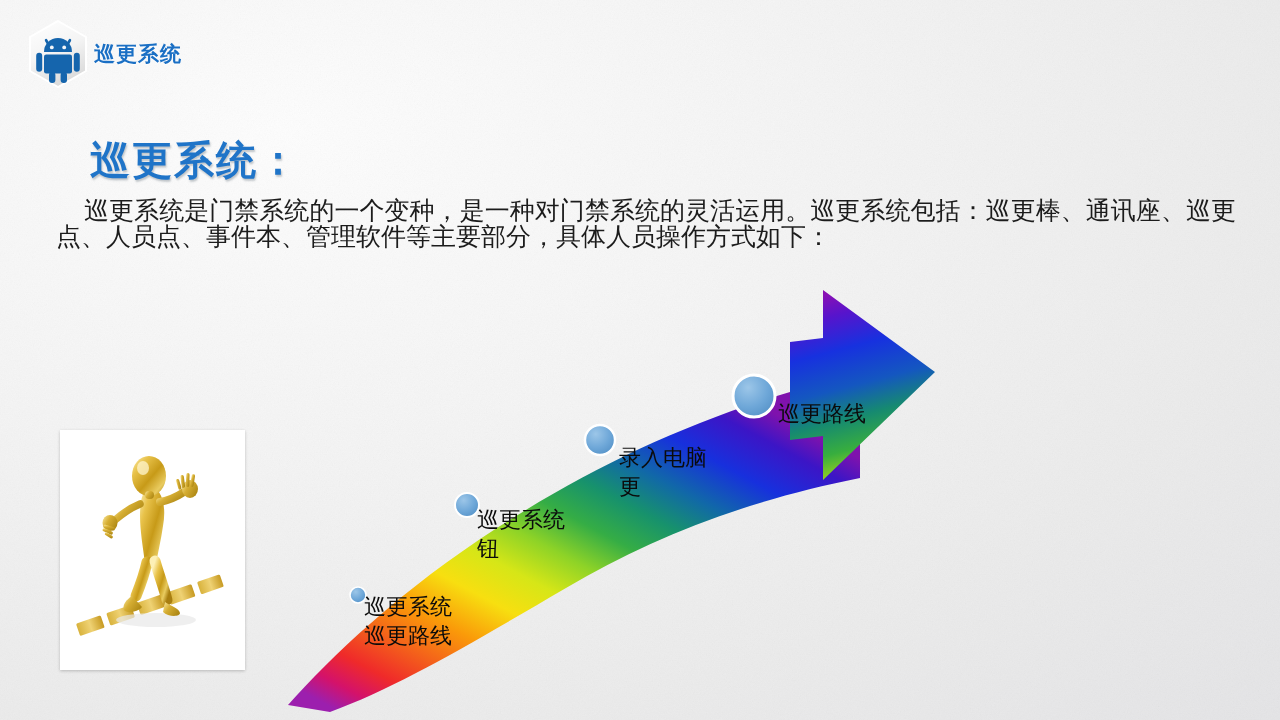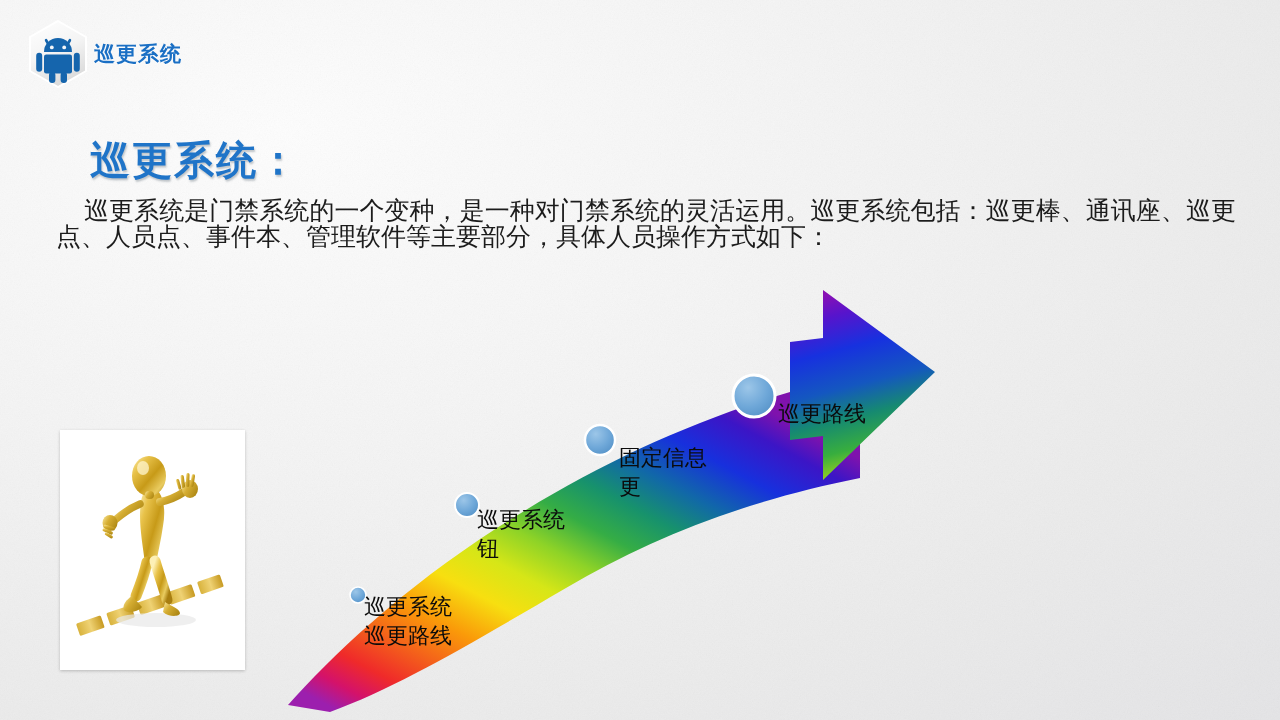--- a/index.html
+++ b/index.html
@@ -307,17 +307,17 @@
       <circle cx="467" cy="255" r="12" fill="url(#dotGrad)" stroke="#ffffff" stroke-width="2"></circle>
       <circle cx="600" cy="190" r="15" fill="url(#dotGrad)" stroke="#ffffff" stroke-width="2.4"></circle>
       <circle cx="754" cy="146" r="21" fill="url(#dotGrad)" stroke="#ffffff" stroke-width="3"></circle>
     </g>
   </svg>
 
   <div class="step-label" id="step-label-0">巡更系统
 巡更路线</div>
   <div class="step-label" id="step-label-1">巡更系统
 钮</div>
-  <div class="step-label" id="step-label-2">固定信息
+  <div class="step-label" id="step-label-2">录入电脑
 更</div>
   <div class="step-label" id="step-label-3">巡更路线</div>
 
 </div>
 
 </body></html>

